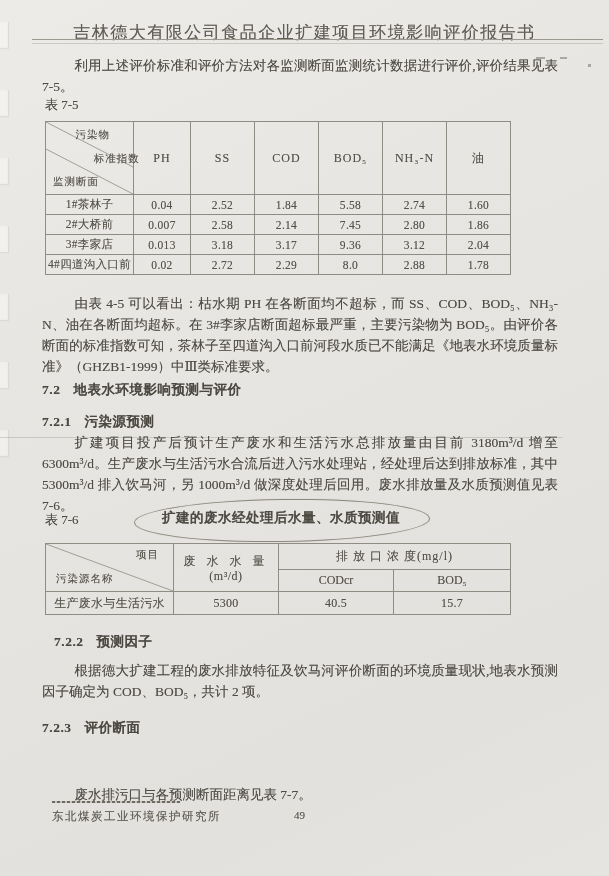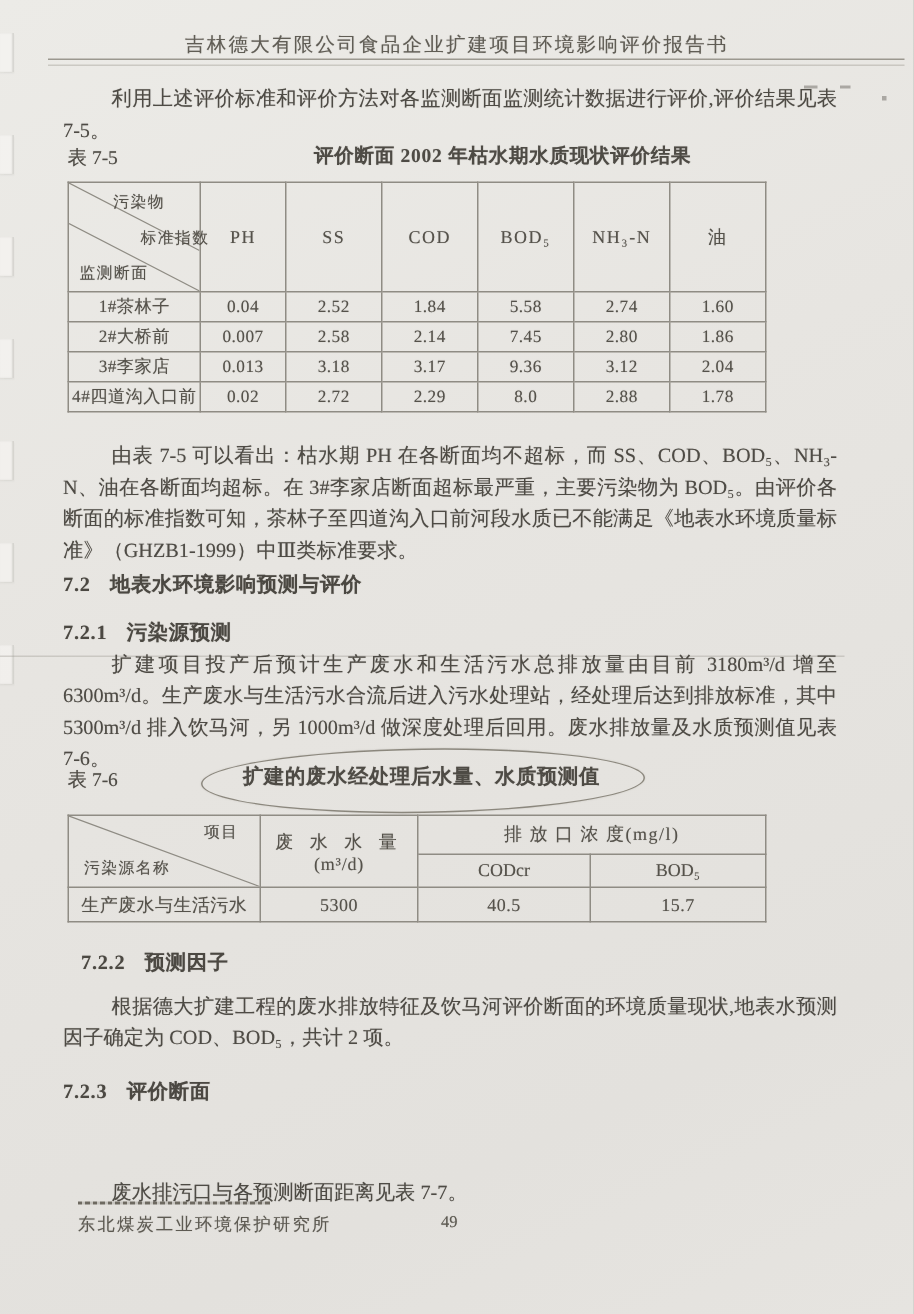--- a/index.html
+++ b/index.html
@@ -13,21 +13,21 @@
   
   .edge-mark { position:absolute; left:0; width:9px; height:26px;
     background:rgba(249,248,245,0.55);
     box-shadow:inset -1px 0 1px rgba(140,138,130,0.25), 0 1px 1px rgba(140,138,130,0.12); }
   .tr-dash { position:absolute; background:rgba(95,92,84,0.45); }
   .fold-line { position:absolute; top:437px; left:0; width:563px; height:1px;
     background:rgba(150,147,138,0.35); }
 
   
   .hdr-title { position:absolute; top:21px; left:0; right:0; text-align:center;
-    font-size:13px; letter-spacing:1.5px; color:#605d55; }
+    font-size:17px; letter-spacing:1.5px; color:#605d55; }
   .hdr-rule { position:absolute; top:39px; left:32px; right:6px; height:3px;
     border-top:1px solid #9b988f; border-bottom:1px solid rgba(155,152,143,0.4); }
 
   
   .para { position:absolute; left:42px; width:516px; margin:0;
     font-size:13.5px; line-height:21px; text-align:justify; text-indent:2.4em; }
   .p-intro { top:55px; }
   .p-analysis { top:293px; }
   .p-source { top:432px; }
   .p-factors { top:660px; }
@@ -100,21 +100,20 @@
   <div class="tr-dash" style="top:57px;left:560px;width:7px;height:2px"></div>
   <div class="tr-dash" style="top:64px;left:588px;width:3px;height:3px"></div>
   <div class="fold-line"></div>
 
   <div class="hdr-title">吉林德大有限公司食品企业扩建项目环境影响评价报告书</div>
   <div class="hdr-rule"></div>
 
   <p class="para p-intro">利用上述评价标准和评价方法对各监测断面监测统计数据进行评价,评价结果见表 7-5。</p>
 
   <span class="cap-label cap75-label">表 7-5</span>
-  <span class="cap75-title">评价断面 2002 年枯水期水质现状评价结果</span>
 
   <table class="t75">
     <colgroup>
       <col style="width:88px">
         <col style="width:57px">
         <col style="width:64px">
       <col style="width:64px">
         <col style="width:64px">
         <col style="width:64px">
         <col style="width:64px">
@@ -169,21 +168,21 @@
       <td>0.02</td>
       <td>2.72</td>
       <td>2.29</td>
       <td>8.0</td>
       <td>2.88</td>
       <td>1.78</td>
     </tr>
   </tbody>
     </table>
 
-  <p class="para p-analysis">由表 7-5 可以看出：枯水期 PH 在各断面均不超标，而 SS、COD、BOD₅、NH₃-N、油在各断面均超标。在 3#李家店断面超标最严重，主要污染物为 BOD₅。由评价各断面的标准指数可知，茶林子至四道沟入口前河段水质已不能满足《地表水环境质量标准》（GHZB1-1999）中Ⅲ类标准要求。</p>
+  <p class="para p-analysis">由表 4-5 可以看出：枯水期 PH 在各断面均不超标，而 SS、COD、BOD₅、NH₃-N、油在各断面均超标。在 3#李家店断面超标最严重，主要污染物为 BOD₅。由评价各断面的标准指数可知，茶林子至四道沟入口前河段水质已不能满足《地表水环境质量标准》（GHZB1-1999）中Ⅲ类标准要求。</p>
 
   <p class="h h-72"><span class="h-num">7.2</span><span>地表水环境影响预测与评价</span></p>
   <p class="h h-721"><span class="h-num">7.2.1</span><span>污染源预测</span></p>
 
   <p class="para p-source">扩建项目投产后预计生产废水和生活污水总排放量由目前 3180m³/d 增至 6300m³/d。生产废水与生活污水合流后进入污水处理站，经处理后达到排放标准，其中 5300m³/d 排入饮马河，另 1000m³/d 做深度处理后回用。废水排放量及水质预测值见表 7-6。</p>
 
   <span class="cap-label cap76-label">表 7-6</span>
   <div class="oval"></div>
   <span class="cap76-title">扩建的废水经处理后水量、水质预测值</span>
 

